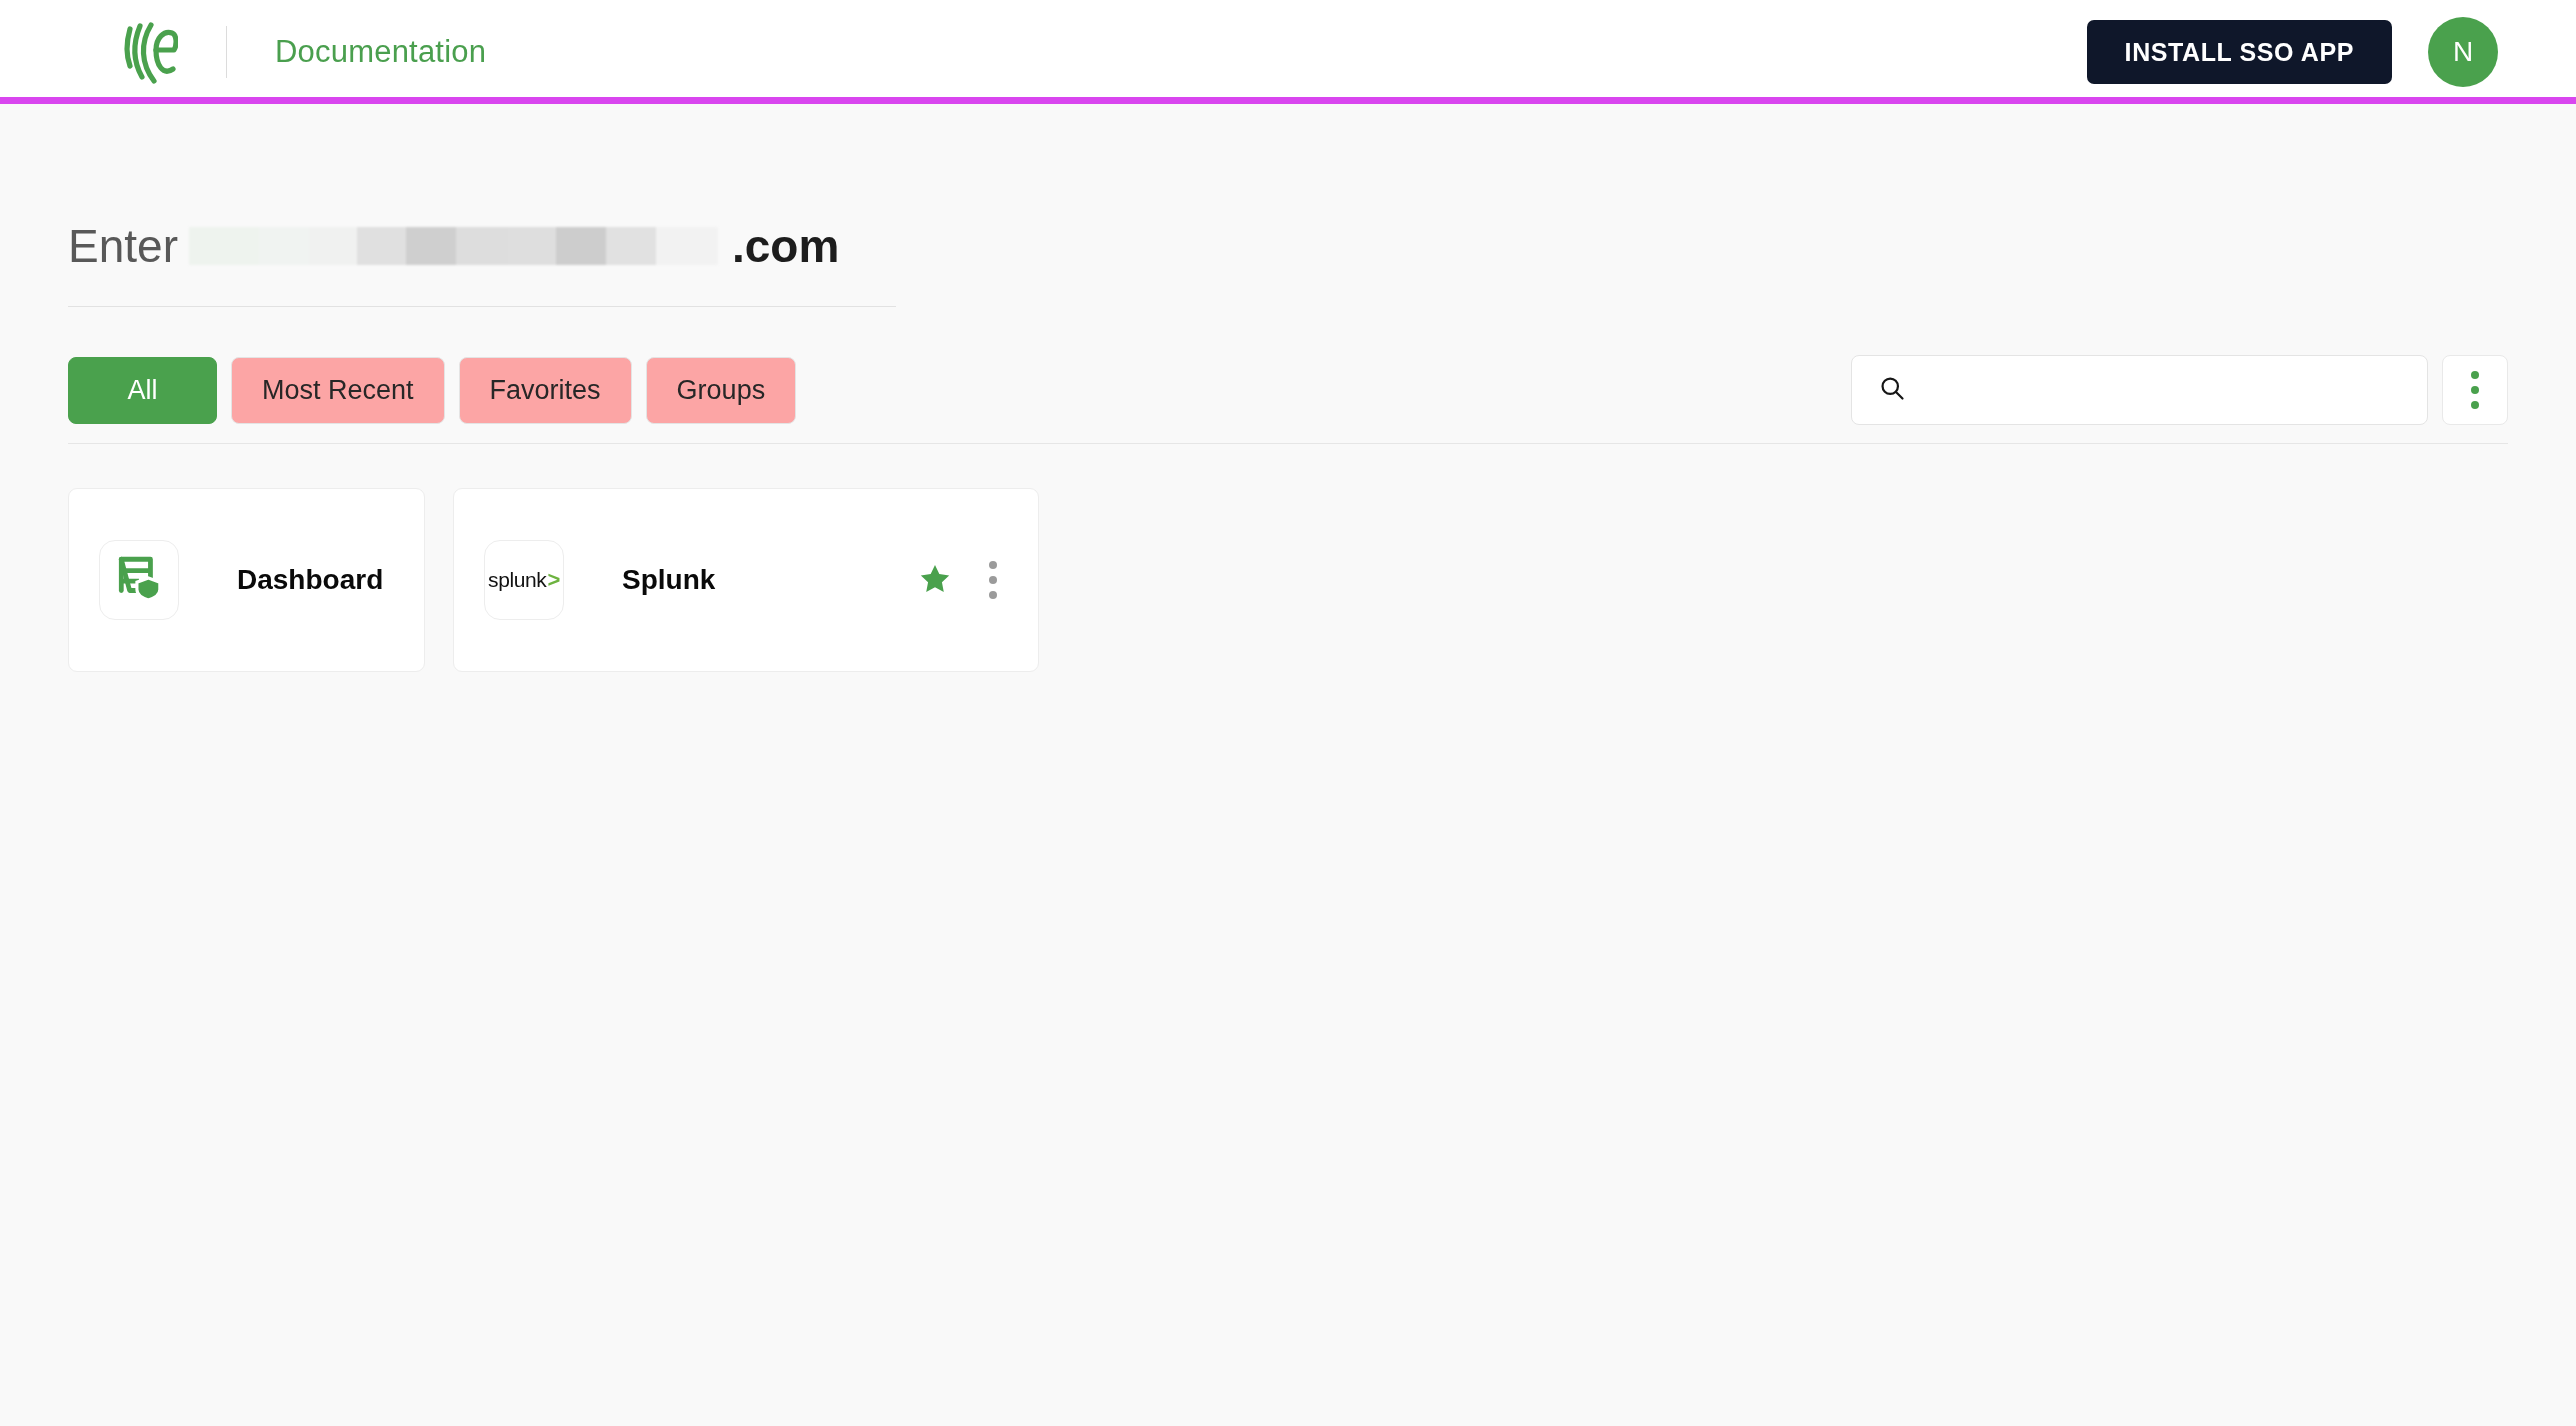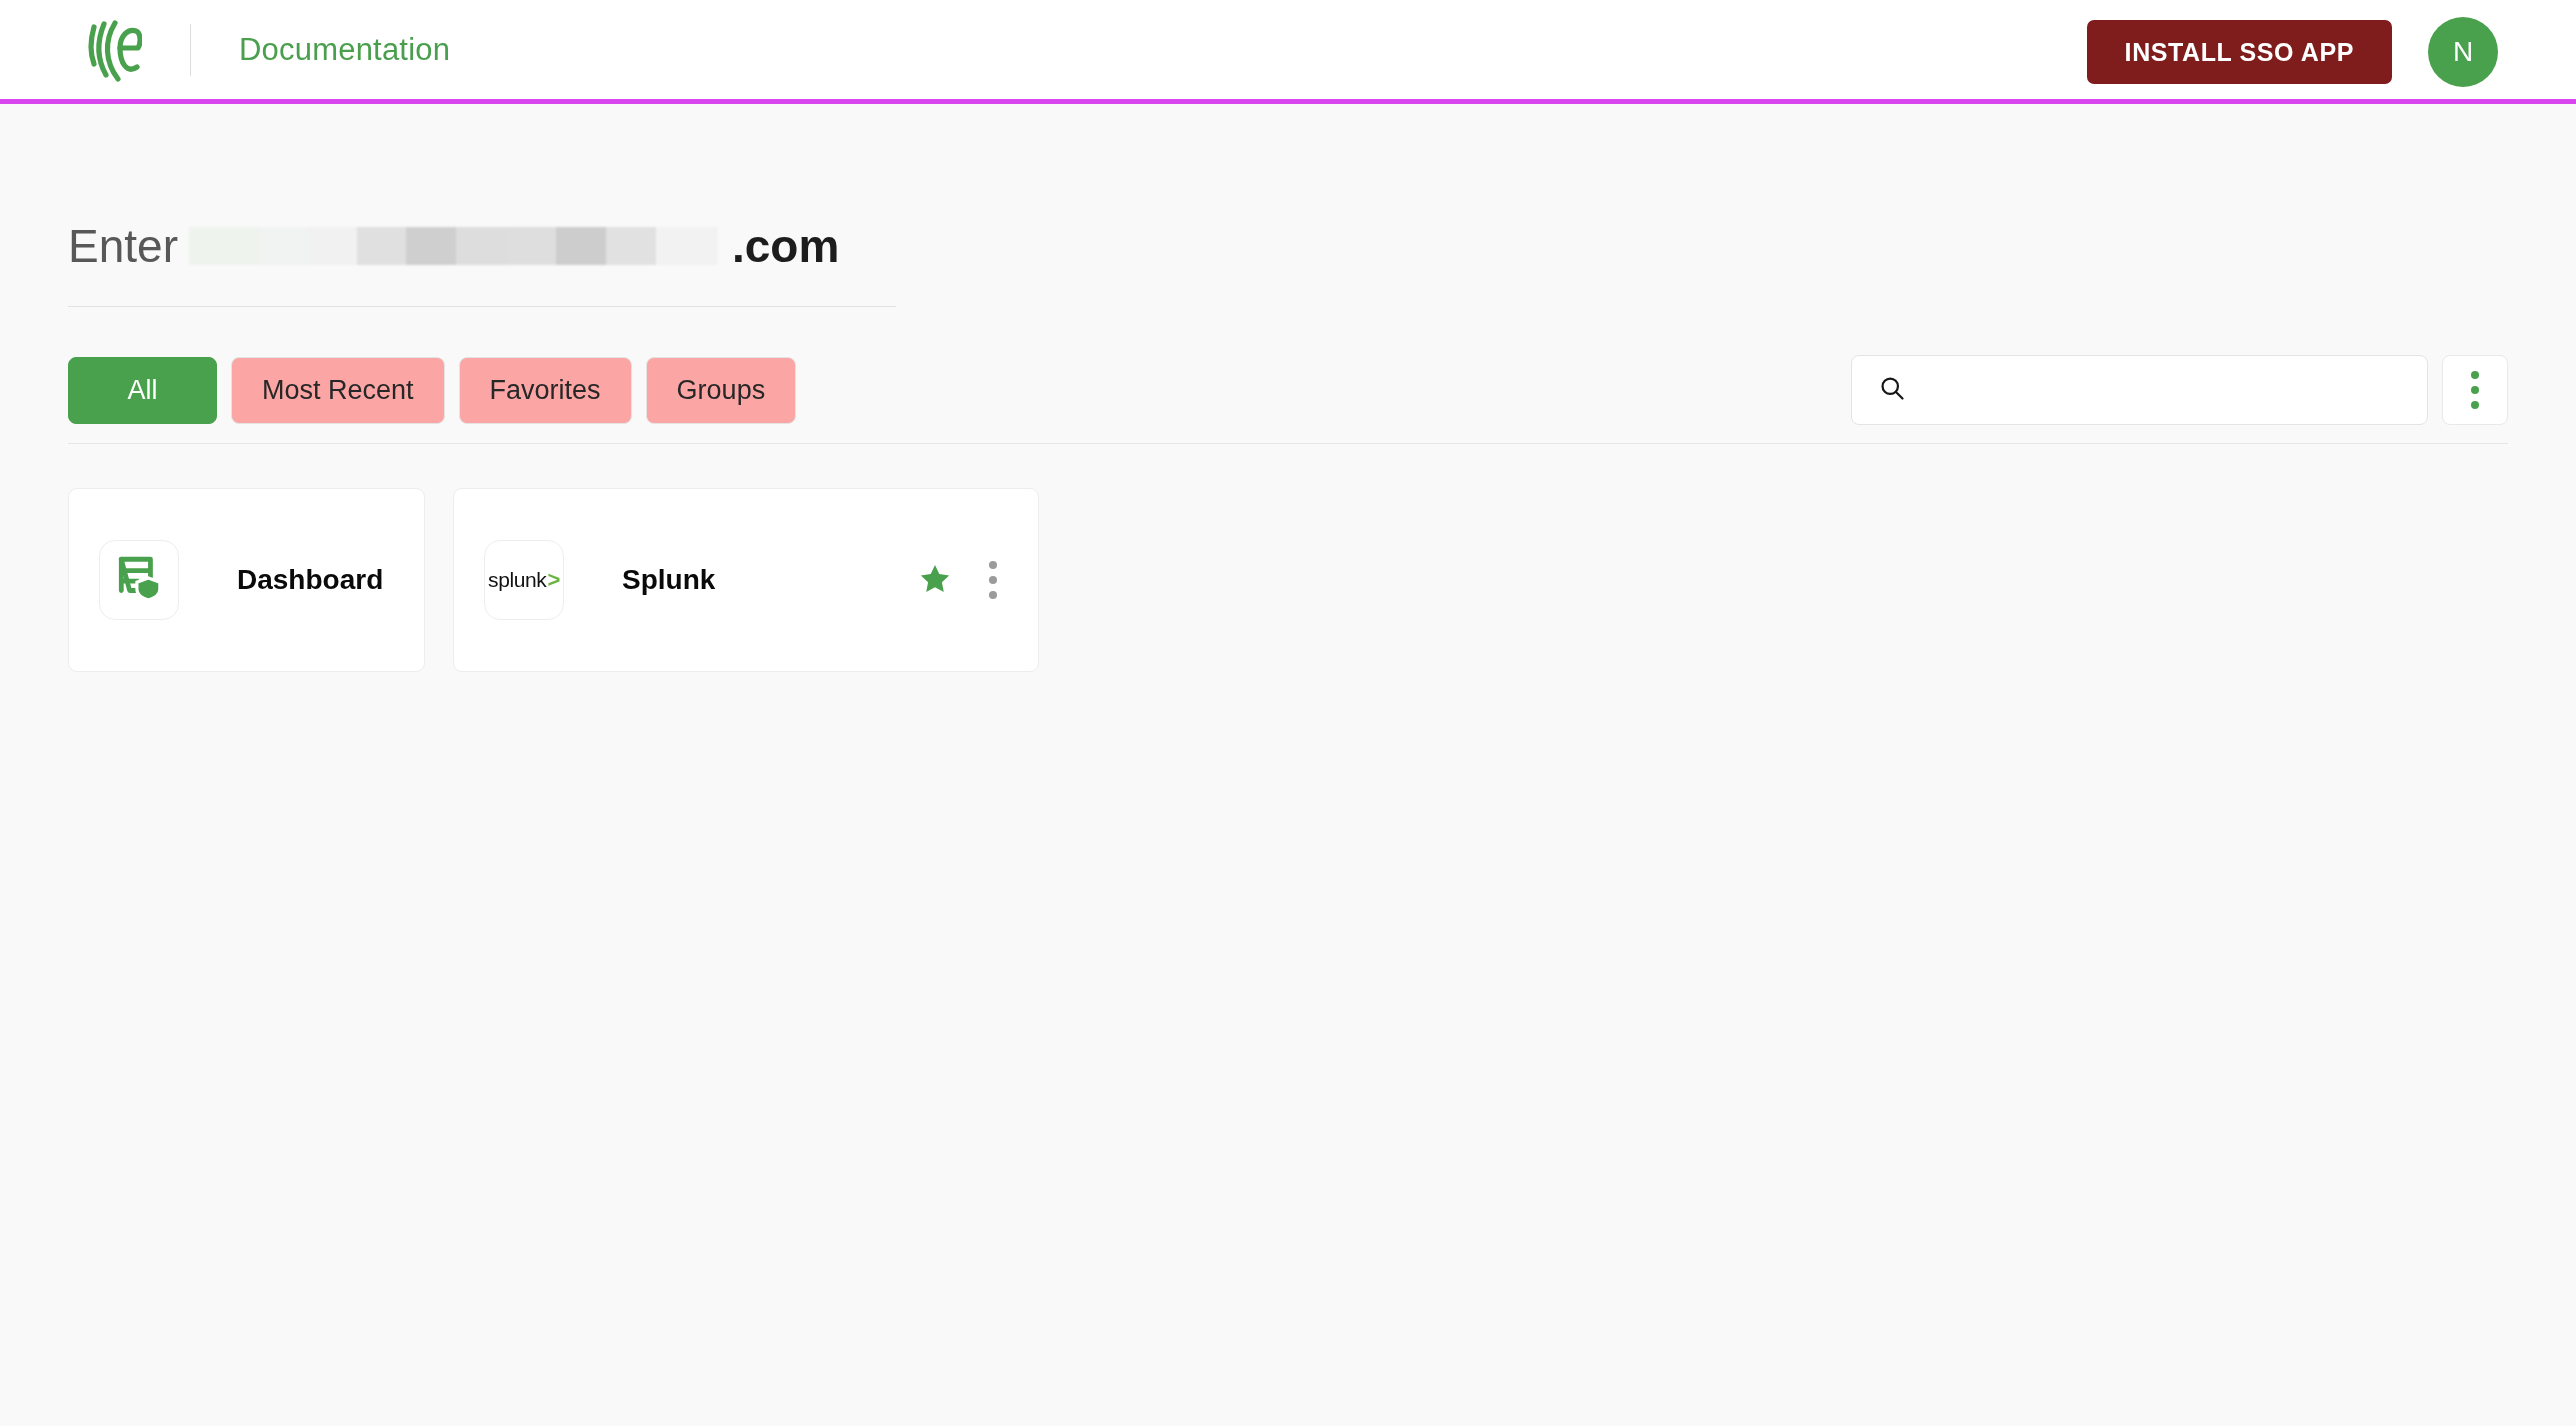--- a/index.html
+++ b/index.html
@@ -11,23 +11,24 @@
     font-family: "Liberation Sans", sans-serif;
     overflow: hidden;
   }
 
   
   .header {
     position: relative;
     width: 2576px;
     height: 104px;
     background: #ffffff;
-    border-bottom: 5px solid #d946ef;
-    display: flex;
-    align-items: center;
+    border-bottom: 7px solid #d946ef;
+    display: flex;
+    align-items: flex-start;
+    padding-left: 36px;
   }
 
   .brand-block {
     display: flex;
     align-items: center;
     height: 104px;
     padding-left: 80px;
   }
 
   .logo-mark {
@@ -58,21 +59,21 @@
     top: 0;
     height: 104px;
     display: flex;
     align-items: center;
     gap: 36px;
   }
 
   .install-btn {
     height: 64px;
     padding: 0 38px;
-    background: #7f1d1d;
+    background: #0f172a;
     border: none;
     border-radius: 7px;
     color: #ffffff;
     font-family: "Liberation Sans", sans-serif;
     font-size: 25px;
     font-weight: 700;
     letter-spacing: 0.6px;
     cursor: pointer;
     white-space: nowrap;
     display: flex;

